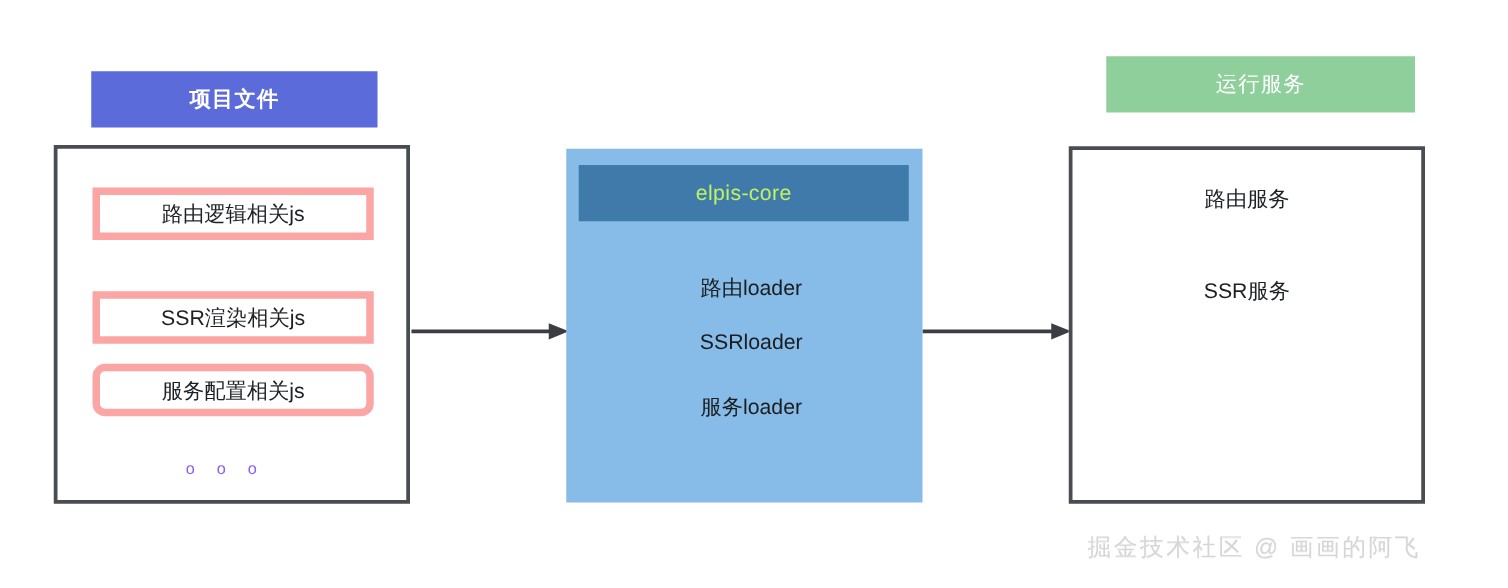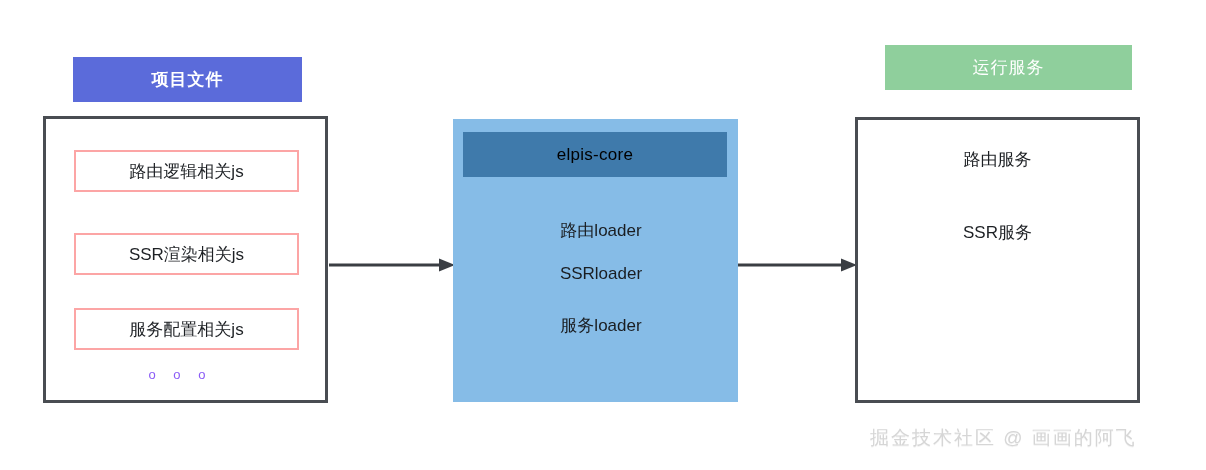--- a/index.html
+++ b/index.html
@@ -68,31 +68,31 @@
     height: 286px;
   }
 
   
   .file-box {
     position: absolute;
     left: 28px;
     width: 225px;
     height: 42px;
     box-sizing: border-box;
-    border: 2px solid #fca5a5;
+    border: 6px solid #fca5a5;
     background: #ffffff;
     display: flex;
     align-items: center;
     justify-content: center;
     font-size: 17px;
     color: #1d2024;
   }
   .file-box-0 { top: 31px; }
   .file-box-1 { top: 114px; }
-  .file-box-2 { top: 189px; }
+  .file-box-2 { top: 172px; border-radius: 10px; }
 
   .ellipsis-dots {
     position: absolute;
     left: 0;
     right: 17px;
     top: 248px;
     text-align: center;
     font-size: 13px;
     letter-spacing: 7px;
     color: #8b5cf6;
@@ -124,21 +124,21 @@
   .core-header {
     position: absolute;
     left: 10px;
     top: 13px;
     width: 264px;
     height: 45px;
     background: #3f7aab;
     display: flex;
     align-items: center;
     justify-content: center;
-    color: #000000;
+    color: #bef264;
     font-size: 17px;
     letter-spacing: 0.3px;
   }
   .core-item {
     position: absolute;
     left: 11px;
     right: 0;
     text-align: center;
     font-size: 17px;
     color: #1a1d21;

